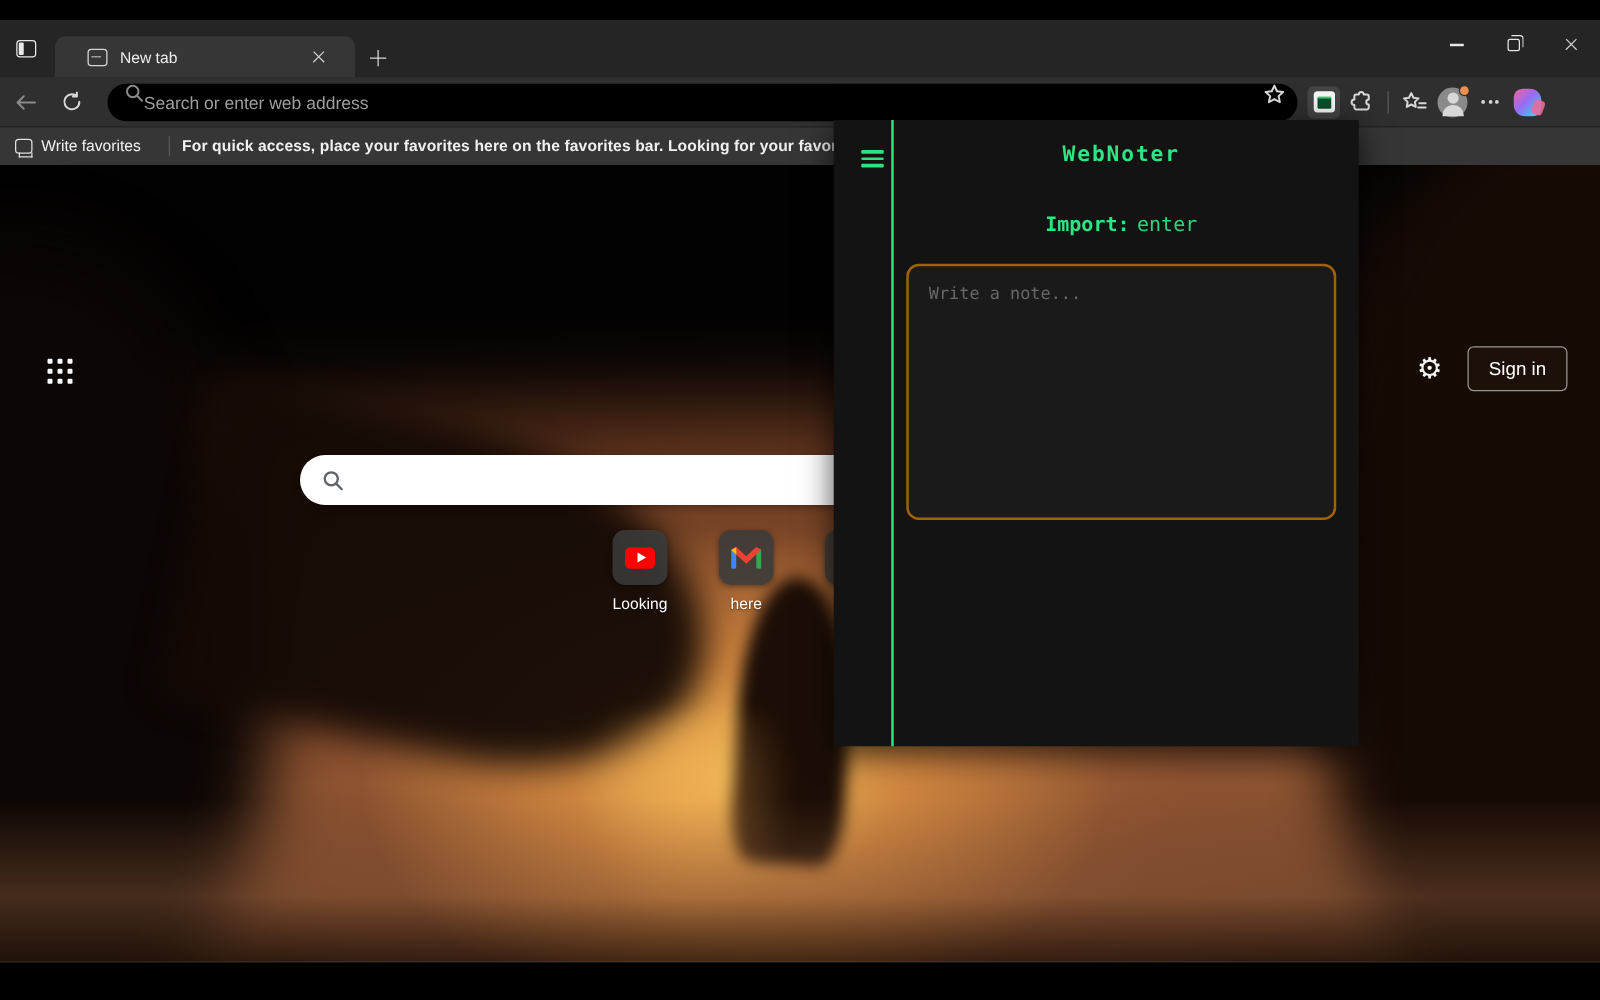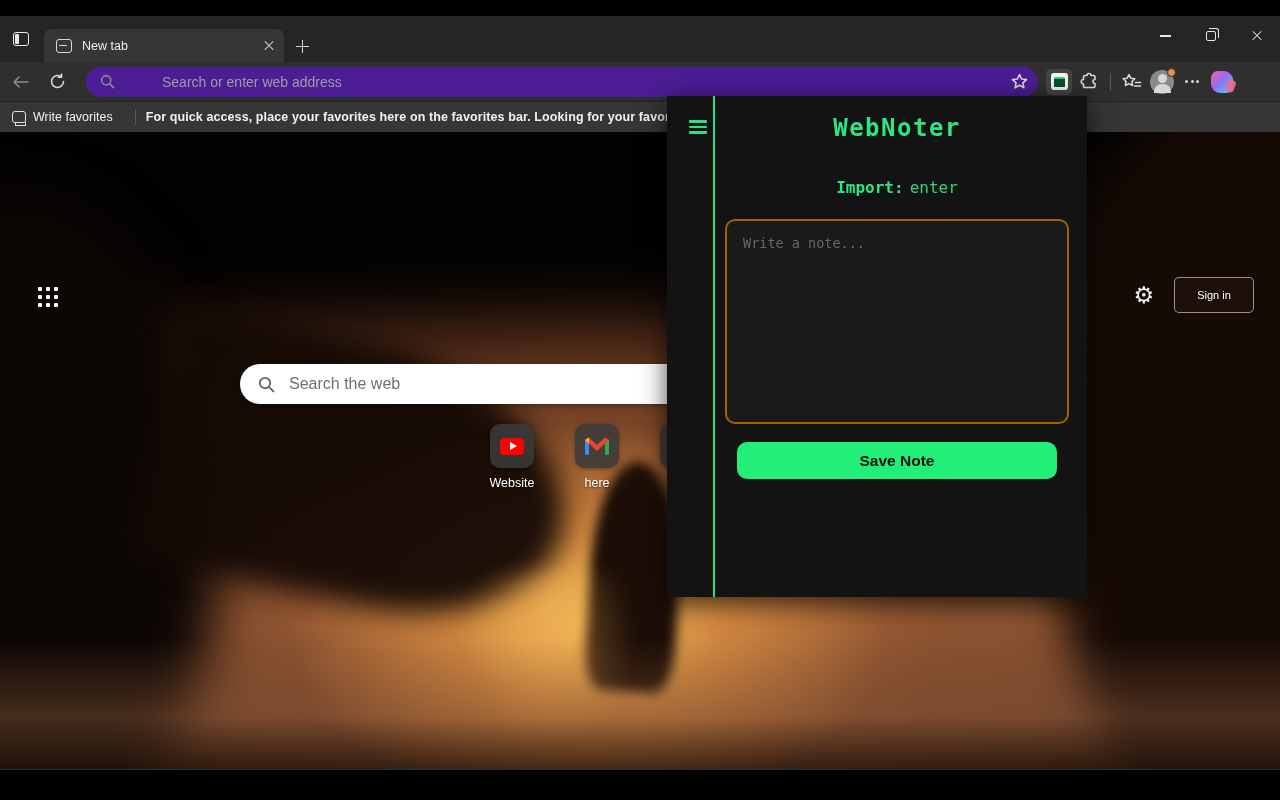--- a/index.html
+++ b/index.html
@@ -11,21 +11,21 @@
   .browser { position:absolute; left:0; top:16px; width:1280px; height:754px; background:#2f2f2f; }
 
   
   .titlebar { position:relative; height:46px; background:#252525; }
   .tab-actions-btn { position:absolute; left:10px; top:13px; width:22px; height:20px;
     display:flex; align-items:center; justify-content:center; border-radius:4px; }
   .tab-actions-glyph { width:16px; height:14px; border:1.6px solid #e8e8e8; border-radius:3px; position:relative; }
   .tab-actions-glyph::before { content:""; position:absolute; left:1px; top:1px; bottom:1px; width:4px;
     background:#e8e8e8; border-radius:1px; }
   .tab { position:absolute; left:44px; top:13px; width:240px; height:33px; background:#363636;
-    border-radius:8px 8px 0 0; display:flex; align-items:center; padding:0 6px; }
+    border-radius:8px 8px 0 0; display:flex; align-items:center; padding:0 20px; }
   .tab-favicon { width:16px; height:14px; border:1.5px solid #d8d8d8; border-radius:3px; position:relative; margin:0 10px 0 6px; }
   .tab-favicon::before { content:""; position:absolute; left:2px; top:5px; width:8px; height:1.8px;
     background:#d8d8d8; box-shadow:0 0 0 0 #d8d8d8; border-radius:1px;
     background-image:linear-gradient(to right,#d8d8d8 1.5px,transparent 1.5px);
     background-size:3px 2px; }
   .tab-title { color:#ececec; font-size:12.5px; flex:1; }
   .tab-close { width:18px; height:18px; display:flex; align-items:center; justify-content:center; border-radius:4px; }
   .x-icon { position:relative; width:10px; height:10px; }
   .x-icon::before,.x-icon::after { content:""; position:absolute; left:-1px; top:4.3px; width:12px; height:1.3px; background:#cfcfcf; }
   .x-icon::before { transform:rotate(45deg);} .x-icon::after { transform:rotate(-45deg);}
@@ -37,21 +37,21 @@
   .win-btn { width:46px; height:40px; display:flex; align-items:center; justify-content:center; }
   .min-glyph { width:11px; height:1.4px; background:#e8e8e8; }
   .restore-glyph { position:relative; width:10px; height:10px; border:1.3px solid #e8e8e8; border-radius:2px; }
   .restore-glyph::before { content:""; position:absolute; left:2px; top:-4px; width:9px; height:9px;
     border:1.3px solid #e8e8e8; border-left:none; border-bottom:none; border-radius:0 3px 0 0; }
 
   
   .toolbar { position:relative; height:39px; background:#2f2f2f; display:flex; align-items:center; }
   .nav-btn { width:30px; height:30px; display:flex; align-items:center; justify-content:center; margin-left:6px; border-radius:5px; }
   .addr-pill { position:relative; height:30px; flex:1; margin:0 8px 0 14px; max-width:952px;
-    background:#4c1d95; border-radius:15px; display:flex; align-items:center; padding:0 10px 0 14px;gap:47px; }
+    background:#000000; border-radius:15px; display:flex; padding:0 10px 0 14px; }
   .addr-input { flex:1; background:transparent; border:none; outline:none; color:#d0d0d0; font-size:14px;
     font-family:"Liberation Sans", sans-serif; }
   .addr-input::placeholder { color:#9e9e9e; }
   .toolbar-right { display:flex; align-items:center; gap:4px; margin-right:10px; }
   .tb-icon { width:26px; height:26px; display:flex; align-items:center; justify-content:center; border-radius:5px; }
   .tb-icon.active-ext { background:#454545; }
   .ext-tile { width:17px; height:17px; background:#f5f5f5; border-radius:3px; display:flex; align-items:center; justify-content:center; }
   .ext-tile-inner { width:11px; height:10px; background:#0d4d2b; border-radius:1px; border-top:2.5px solid #2ad17a; }
   .vdivider { width:1px; height:18px; background:#5a5a5a; margin:0 4px; }
   .avatar { position:relative; width:24px; height:24px; border-radius:50%; background:#8a8a8a; overflow:visible; }
@@ -100,21 +100,21 @@
     background:linear-gradient(to bottom, rgba(150,95,60,0), rgba(140,90,58,.45) 60%, rgba(40,22,12,.7) 100%); }
 
   .apps-grid-btn { position:absolute; left:34px; top:151px; width:28px; height:28px;
     display:grid; grid-template-columns:repeat(3,4px); grid-template-rows:repeat(3,4px); gap:4px;
     align-content:center; justify-content:center; }
   .apps-grid-btn span { width:4px; height:4px; background:#fff; border-radius:1px; }
 
   .page-topright { position:absolute; right:26px; top:145px; display:flex; align-items:center; gap:20px; }
   .gear-icon { color:#f2f2f2; font-size:23px; line-height:1; font-family:"DejaVu Sans", sans-serif; }
   .signin-btn { min-width:80px; height:36px; padding:0 10px; border-radius:5px;
-    border:1px solid rgba(255,255,255,.55); background:rgba(50,35,28,.25); color:#fff; font-size:11px;
+    border:1px solid rgba(255,255,255,.55); background:rgba(50,35,28,.25); color:#fff; font-size:15px;
     display:flex; align-items:center; justify-content:center; }
 
   .web-search-pill { position:absolute; left:240px; top:232px; width:800px; height:40px; background:#fff;
     border-radius:22px; display:flex; align-items:center; padding:0 18px; box-shadow:0 2px 6px rgba(0,0,0,.3); }
   .web-search-input { flex:1; border:none; outline:none; background:transparent; font-size:16px;
     color:#333; margin-left:14px; font-family:"Liberation Sans", sans-serif; }
   .web-search-input::placeholder { color:#707070; }
 
   .quick-links { position:absolute; left:490px; top:292px; display:flex; gap:41px; }
   .quick-link { width:44px; display:flex; flex-direction:column; align-items:center; gap:8px; }
@@ -125,21 +125,21 @@
   .yt-glyph::after { content:""; position:absolute; left:9.5px; top:4.5px;
     border-left:7px solid #fff; border-top:4px solid transparent; border-bottom:4px solid transparent; }
 
   
   .popup { position:absolute; left:667px; top:96px; width:420px; height:501px; background:#131313;
     box-shadow:0 6px 24px rgba(0,0,0,.7); display:flex; }
   .popup-sidebar { width:62px; border-right:2px solid #2be37f; padding-top:24px; }
   .hamburger { width:18px; height:14px; margin-left:22px; display:flex; flex-direction:column; justify-content:space-between; }
   .hamburger span { display:block; height:2.6px; background:#2be37f; border-radius:1px; }
   .popup-main { flex:1; display:flex; flex-direction:column; align-items:center; padding:14px 18px 0 10px; }
-  .popup-title { color:#2ee584; font-size:24px; font-weight:bold; letter-spacing:1.5px;
+  .popup-title { color:#2ee584; font-size:17px; font-weight:bold; letter-spacing:1.5px;
     font-family:"DejaVu Sans Mono", monospace; margin-top:4px; }
   .website-line { margin-top:36px; font-size:16px; color:#2ee584; font-family:"DejaVu Sans Mono", monospace; }
   .website-label { font-weight:bold; }
   .website-value { font-weight:normal; opacity:.92; margin-left:6px; }
   .note-area { margin-top:22px; width:344px; height:205px; background:#1a1a1a; border:2px solid #a16207;
     border-radius:10px; resize:none; outline:none; padding:14px 16px; color:#bbb;
     font-family:"DejaVu Sans Mono", monospace; font-size:13.5px; }
   .note-area::placeholder { color:#686868; }
   .save-btn { margin-top:18px; width:320px; height:37px; border:none; border-radius:10px; background:#21ef78;
     color:#0e0e0e; font-size:15.5px; font-weight:bold; font-family:"Liberation Sans", sans-serif; }
@@ -274,29 +274,28 @@
       <div class="page-topright">
         <div class="gear-icon">⚙</div>
         <div class="signin-btn">Sign in</div>
       </div>
 
       <div class="web-search-pill">
         <svg class="stroke" width="17" height="17" viewBox="0 0 15 15" style="stroke:#5f6368">
           <circle cx="6.2" cy="6.2" r="4.6"></circle>
             <path d="M9.8 9.8 L13.6 13.6"></path>
           </svg>
-        <input class="web-search-input" placeholder="Search the web" style="">
       </div>
 
       <div class="quick-links">
         <div class="quick-link">
           <div class="ql-tile">
             <div class="yt-glyph"></div>
           </div>
-          <div class="ql-label">Website</div>
+          <div class="ql-label">Looking</div>
         </div>
         <div class="quick-link">
           <div class="ql-tile">
             <svg width="26" height="20" viewBox="0 0 26 20">
               <rect x="1" y="3" width="4" height="16" rx="1.5" fill="#4285F4"></rect>
               <rect x="21" y="3" width="4" height="16" rx="1.5" fill="#34A853"></rect>
               <path d="M1 4 L5 1.5 L13 9 L21 1.5 L25 4 L13 15 Z" fill="#EA4335"></path>
               <path d="M1 4 L5 1.5 L5 8 Z" fill="#FBBC04"></path>
             </svg>
           </div>
@@ -318,16 +317,15 @@
           <span></span>
           <span></span>
       </div>
     </div>
     <div class="popup-main">
       <div class="popup-title">WebNoter</div>
       <div class="website-line">
         <span class="website-label">Import:</span><span class="website-value">enter</span>
       </div>
       <textarea class="note-area" placeholder="Write a note..." style=""></textarea>
-      <button class="save-btn">Save Note</button>
     </div>
   </div>
 </div>
 
 </body></html>

